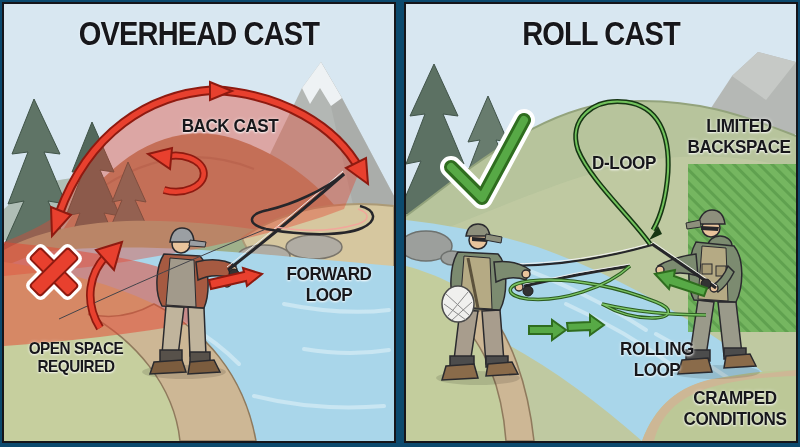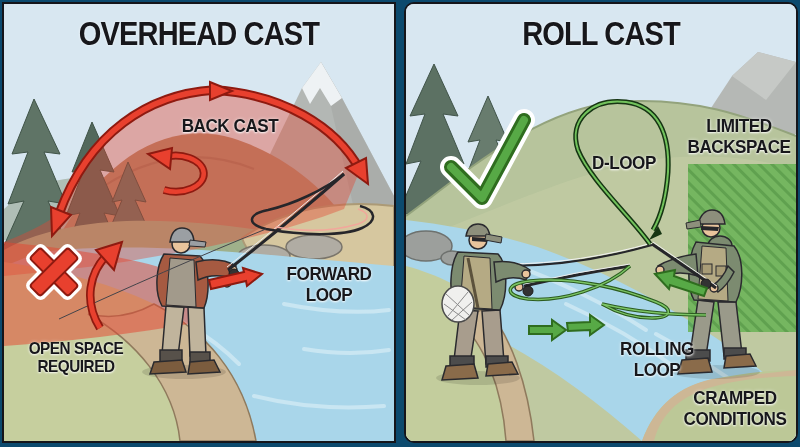--- a/index.html
+++ b/index.html
@@ -1,21 +1,21 @@
 <!DOCTYPE html>
 <html style="--negative-red: #e8402e; --negative-red-dark: #8e1a10; --positive-green: #57a946; --positive-green-dark: #2f6d1f; --label-text: #17171b; --sky: #d8e7f1; --water: #a9d6ea; --grass: #c6cf9e; --sand: #d6c79f;"><head>
 <meta charset="utf-8">
 <style>
   html,body{margin:0;padding:0;background:#ffffff;}
   .stage{position:relative;width:800px;height:447px;background:#0c4a6e;overflow:hidden;
          font-family:"Liberation Sans",sans-serif;}
   .panel{position:absolute;top:2px;height:441px;width:394px;border:2px solid #15151a;
          box-sizing:border-box;background:#d8e7f1;overflow:hidden;}
   .panel.left{left:2px;}
-  .panel.right{left:404px;border-radius:10px;}
+  .panel.right{left:404px;}
   .scene{position:absolute;left:0;top:0;width:100%;height:100%;display:block;}
   .title{position:absolute;top:13px;left:0;right:0;text-align:center;margin:0;
          font-weight:bold;font-size:33px;line-height:1;color:#17171b;
          transform:scaleX(.88);letter-spacing:-1px;
          text-shadow:0 0 3px rgba(255,255,255,.75);}
   .lbl{position:absolute;transform:translate(-50%,-50%) scaleX(.9);
        font-weight:bold;font-size:19px;line-height:1.08;color:#17171b;text-align:center;
        white-space:pre-line;letter-spacing:-.5px;
        text-shadow:0 1px 2px rgba(255,255,255,.85),0 0 4px rgba(255,255,255,.6);}
   .lbl.small{font-size:17px;}

